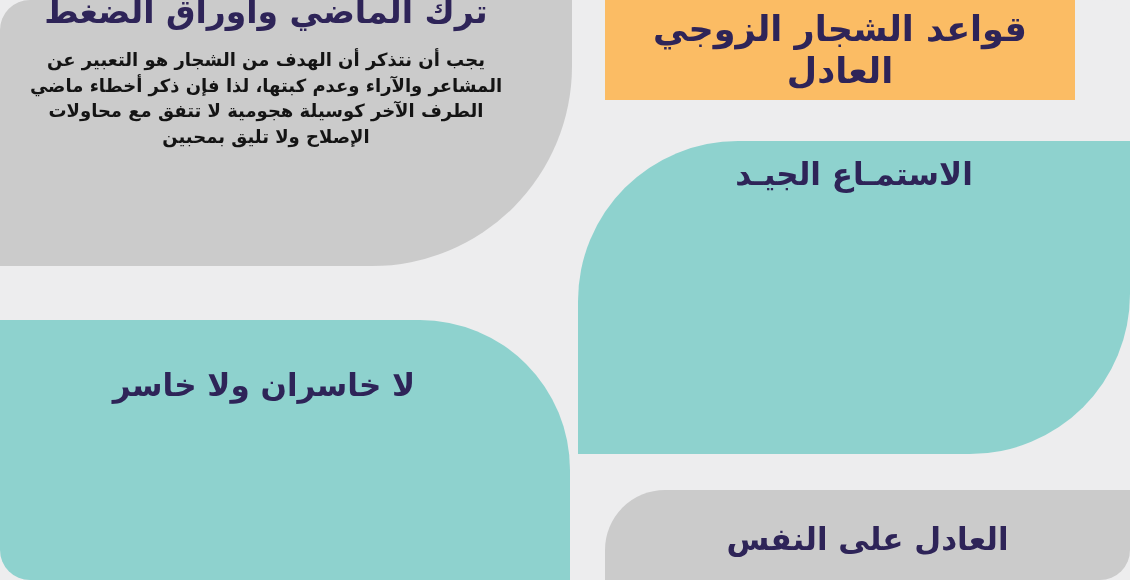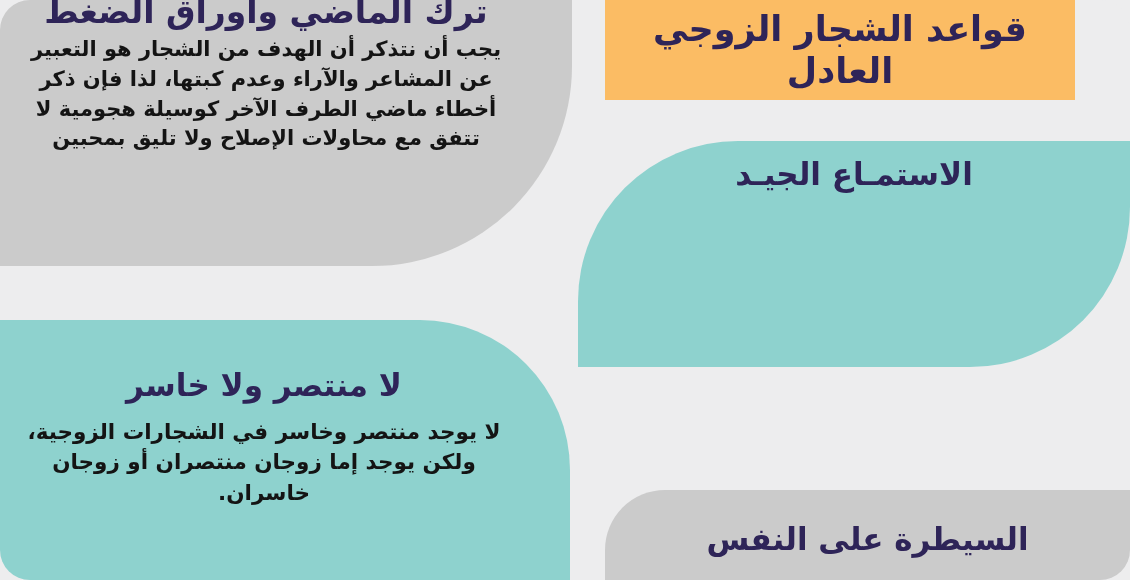--- a/index.html
+++ b/index.html
@@ -59,22 +59,22 @@
     padding: 0 48px 0 48px;
     align-items: center;
     justify-content: flex-start;
   }
   #card-past .card-title {
     font-size: 33px;
     margin-top: 52px;
     width: 100%;
   }
   #card-past .card-body {
-    font-size: 21px;
-    margin-top: 4px;
+    font-size: 18px;
+    margin-top: 16px;
     width: 100%;
     padding-left: 10px;
     padding-right: 10px;
     box-sizing: border-box;
   }
 
   
   #card-main-title {
     left: 605px;
     top: -62px;
@@ -90,21 +90,21 @@
     line-height: 1.2;
     width: 100%;
     padding-bottom: 4px;
   }
 
   
   #card-listening {
     left: 578px;
     top: 141px;
     width: 552px;
-    height: 226px;
+    height: 313px;
     background: #8ed2ce;
     border-radius: 160px 0 160px 0;
     padding: 0 34px;
     justify-content: flex-start;
     gap: 16px;
   }
   #card-listening .card-title {
     font-size: 31px;
     margin-top: 16px;
   }
@@ -163,21 +163,20 @@
 
   <header class="card" id="card-main-title">
     <h1 class="card-title">قواعد الشجار الزوجي العادل</h1>
   </header>
 
   <section class="card" id="card-listening">
     <h2 class="card-title">الاستمـاع الجيـد</h2>
   </section>
 
   <section class="card" id="card-nowinner">
-    <h2 class="card-title">لا منتصر ولا خاسر</h2>
-    <p class="card-body">لا يوجد منتصر وخاسر في الشجارات الزوجية، ولكن يوجد إما زوجان منتصران أو زوجان خاسران.</p>
+    <h2 class="card-title">لا خاسران ولا خاسر</h2>
   </section>
 
   <section class="card" id="card-selfcontrol">
-    <h2 class="card-title">السيطرة على النفس</h2>
+    <h2 class="card-title">العادل على النفس</h2>
   </section>
 
 </div>
 
 </body></html>

